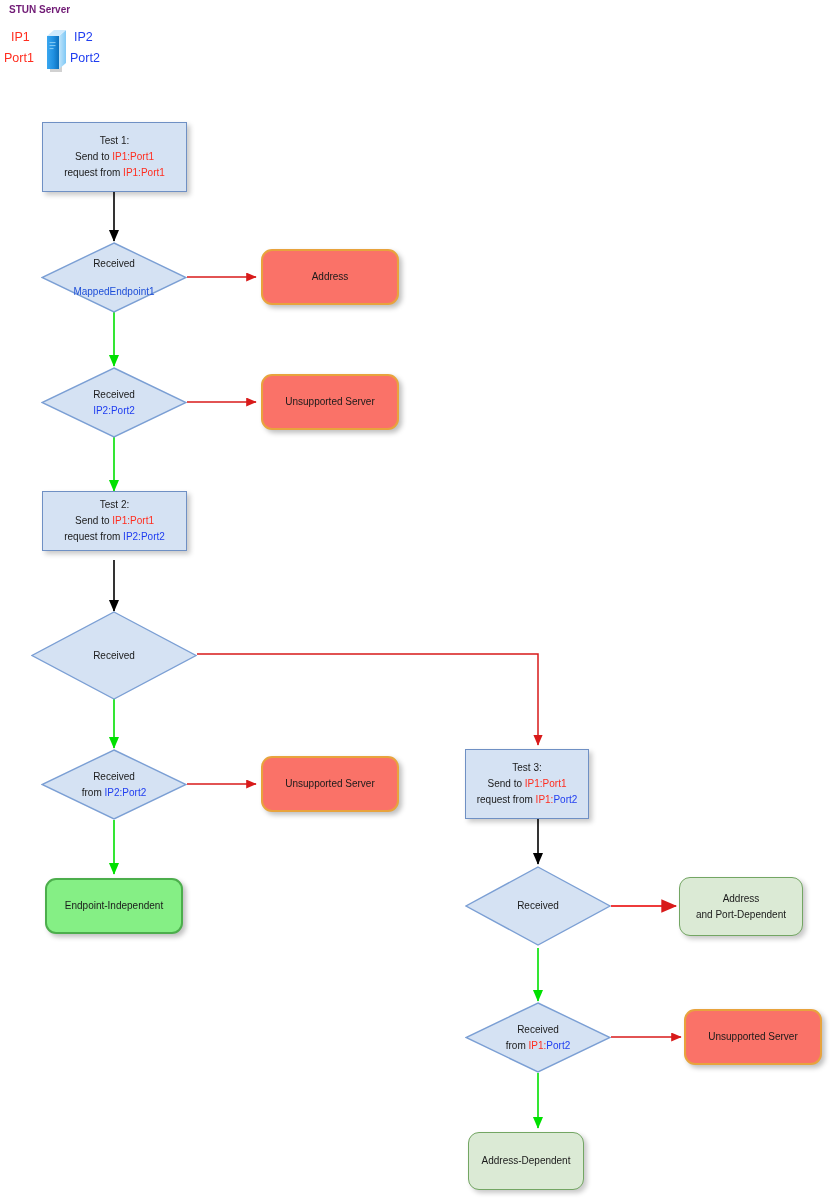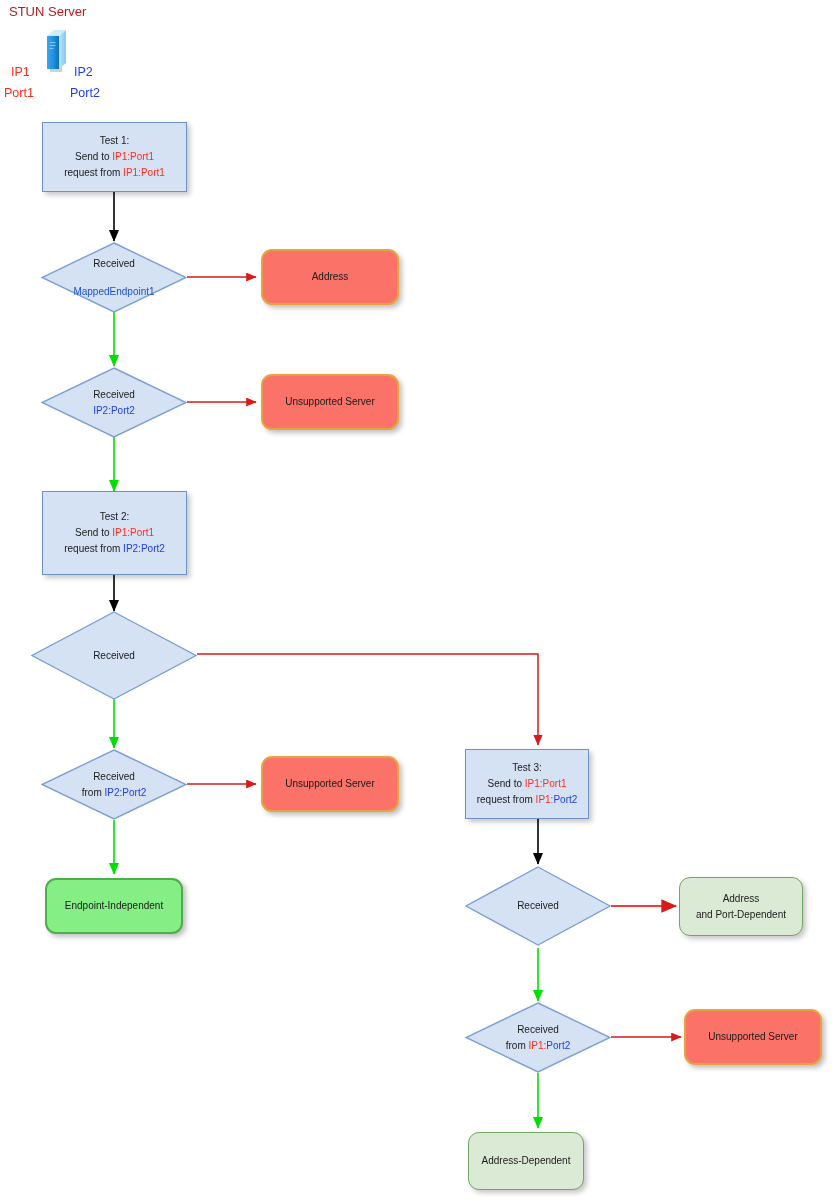--- a/index.html
+++ b/index.html
@@ -91,36 +91,36 @@
 
   .ip-red  { color: #ff2d1f; }
   .ip-blue { color: #1f3df0; }
   .ip-peri { color: #1d4ed8; margin-top: 12px; }
 
   
   #stun-title {
     position: absolute;
     left: 9px;
     top: 4px;
-    font-size: 13px;
-    color: #b91c1c;
+    font-size: 10px;
+    color: #701a75;
     white-space: nowrap;
+    font-weight: bold;
   }
   #stun-icon {
     position: absolute;
     left: 42px;
     top: 25px;
     width: 30px;
     height: 47px;
   }
   .stun-lbl {
     position: absolute;
     font-size: 12.5px;
     white-space: nowrap;
-    margin-top: 35px;
   }
   #stun-ip1   { left: 11px;  top: 30px; color: #ff2d1f; }
   #stun-port1 { left: 4px;   top: 51px; color: #ff2d1f; }
   #stun-ip2   { left: 74px;  top: 30px; color: #1f3df0; }
   #stun-port2 { left: 70px;  top: 51px; color: #1f3df0; }
 </style>
 </head>
 <body>
 
 <div id="canvas">
@@ -231,21 +231,21 @@
     <div class="dia-label">
       <div>Received</div>
       <div class="ip-blue">IP2:Port2</div>
     </div>
   </div>
 
   <div class="node term-red" style="left:261px; top:374px; width:138px; height:56px;">
     <span>Unsupported Server</span>
   </div>
 
-  <div class="node rect-blue" style="left:42px; top:491px; width:145px; height:84px;">
+  <div class="node rect-blue" style="left:42px; top:491px; width:145px; height:60px;">
     <div>
       <div>Test 2:</div>
       <div><span>Send to </span><span class="ip-red">IP1:Port1</span></div>
       <div><span>request from </span><span class="ip-blue">IP2:Port2</span></div>
     </div>
   </div>
 
   <div class="node diamond" style="left:31px; top:611px; width:166px; height:89px;">
     <svg class="dia-shape" viewBox="0 0 166 89" preserveAspectRatio="none">
       <polygon points="83,1 165,44.5 83,88 1,44.5" fill="#d5e2f3" stroke="#7b9fd4" stroke-width="1.4"></polygon>

